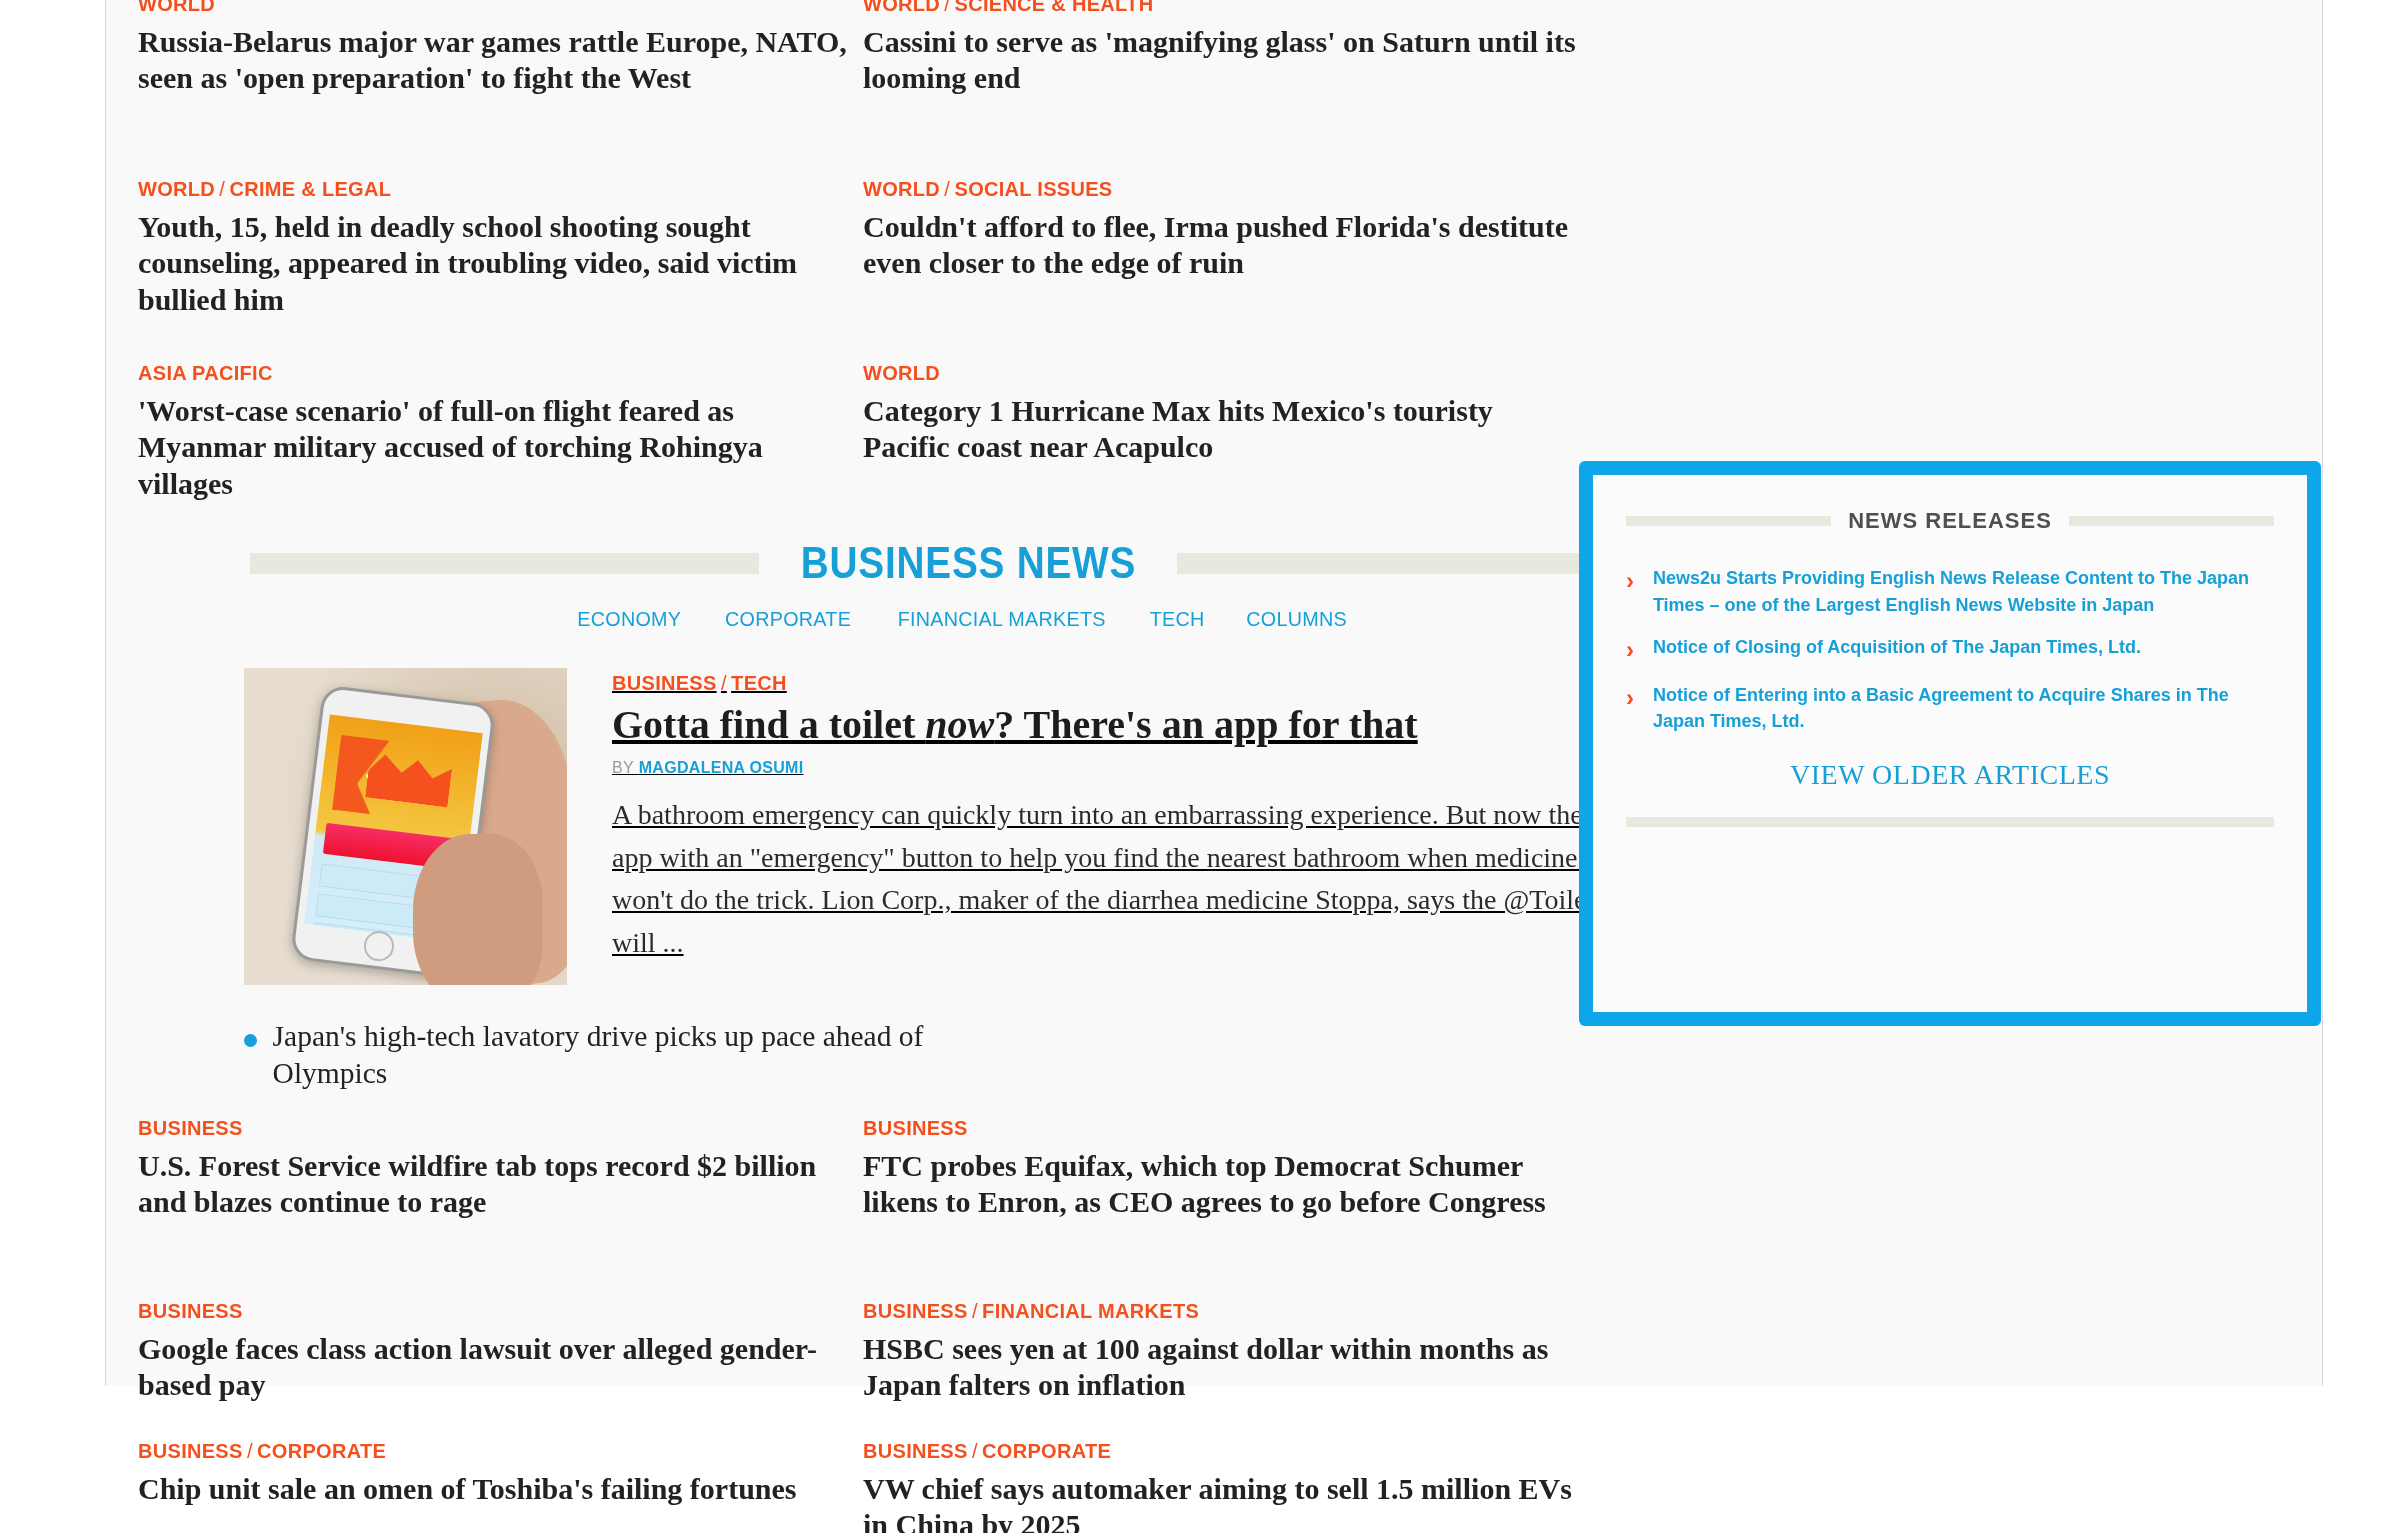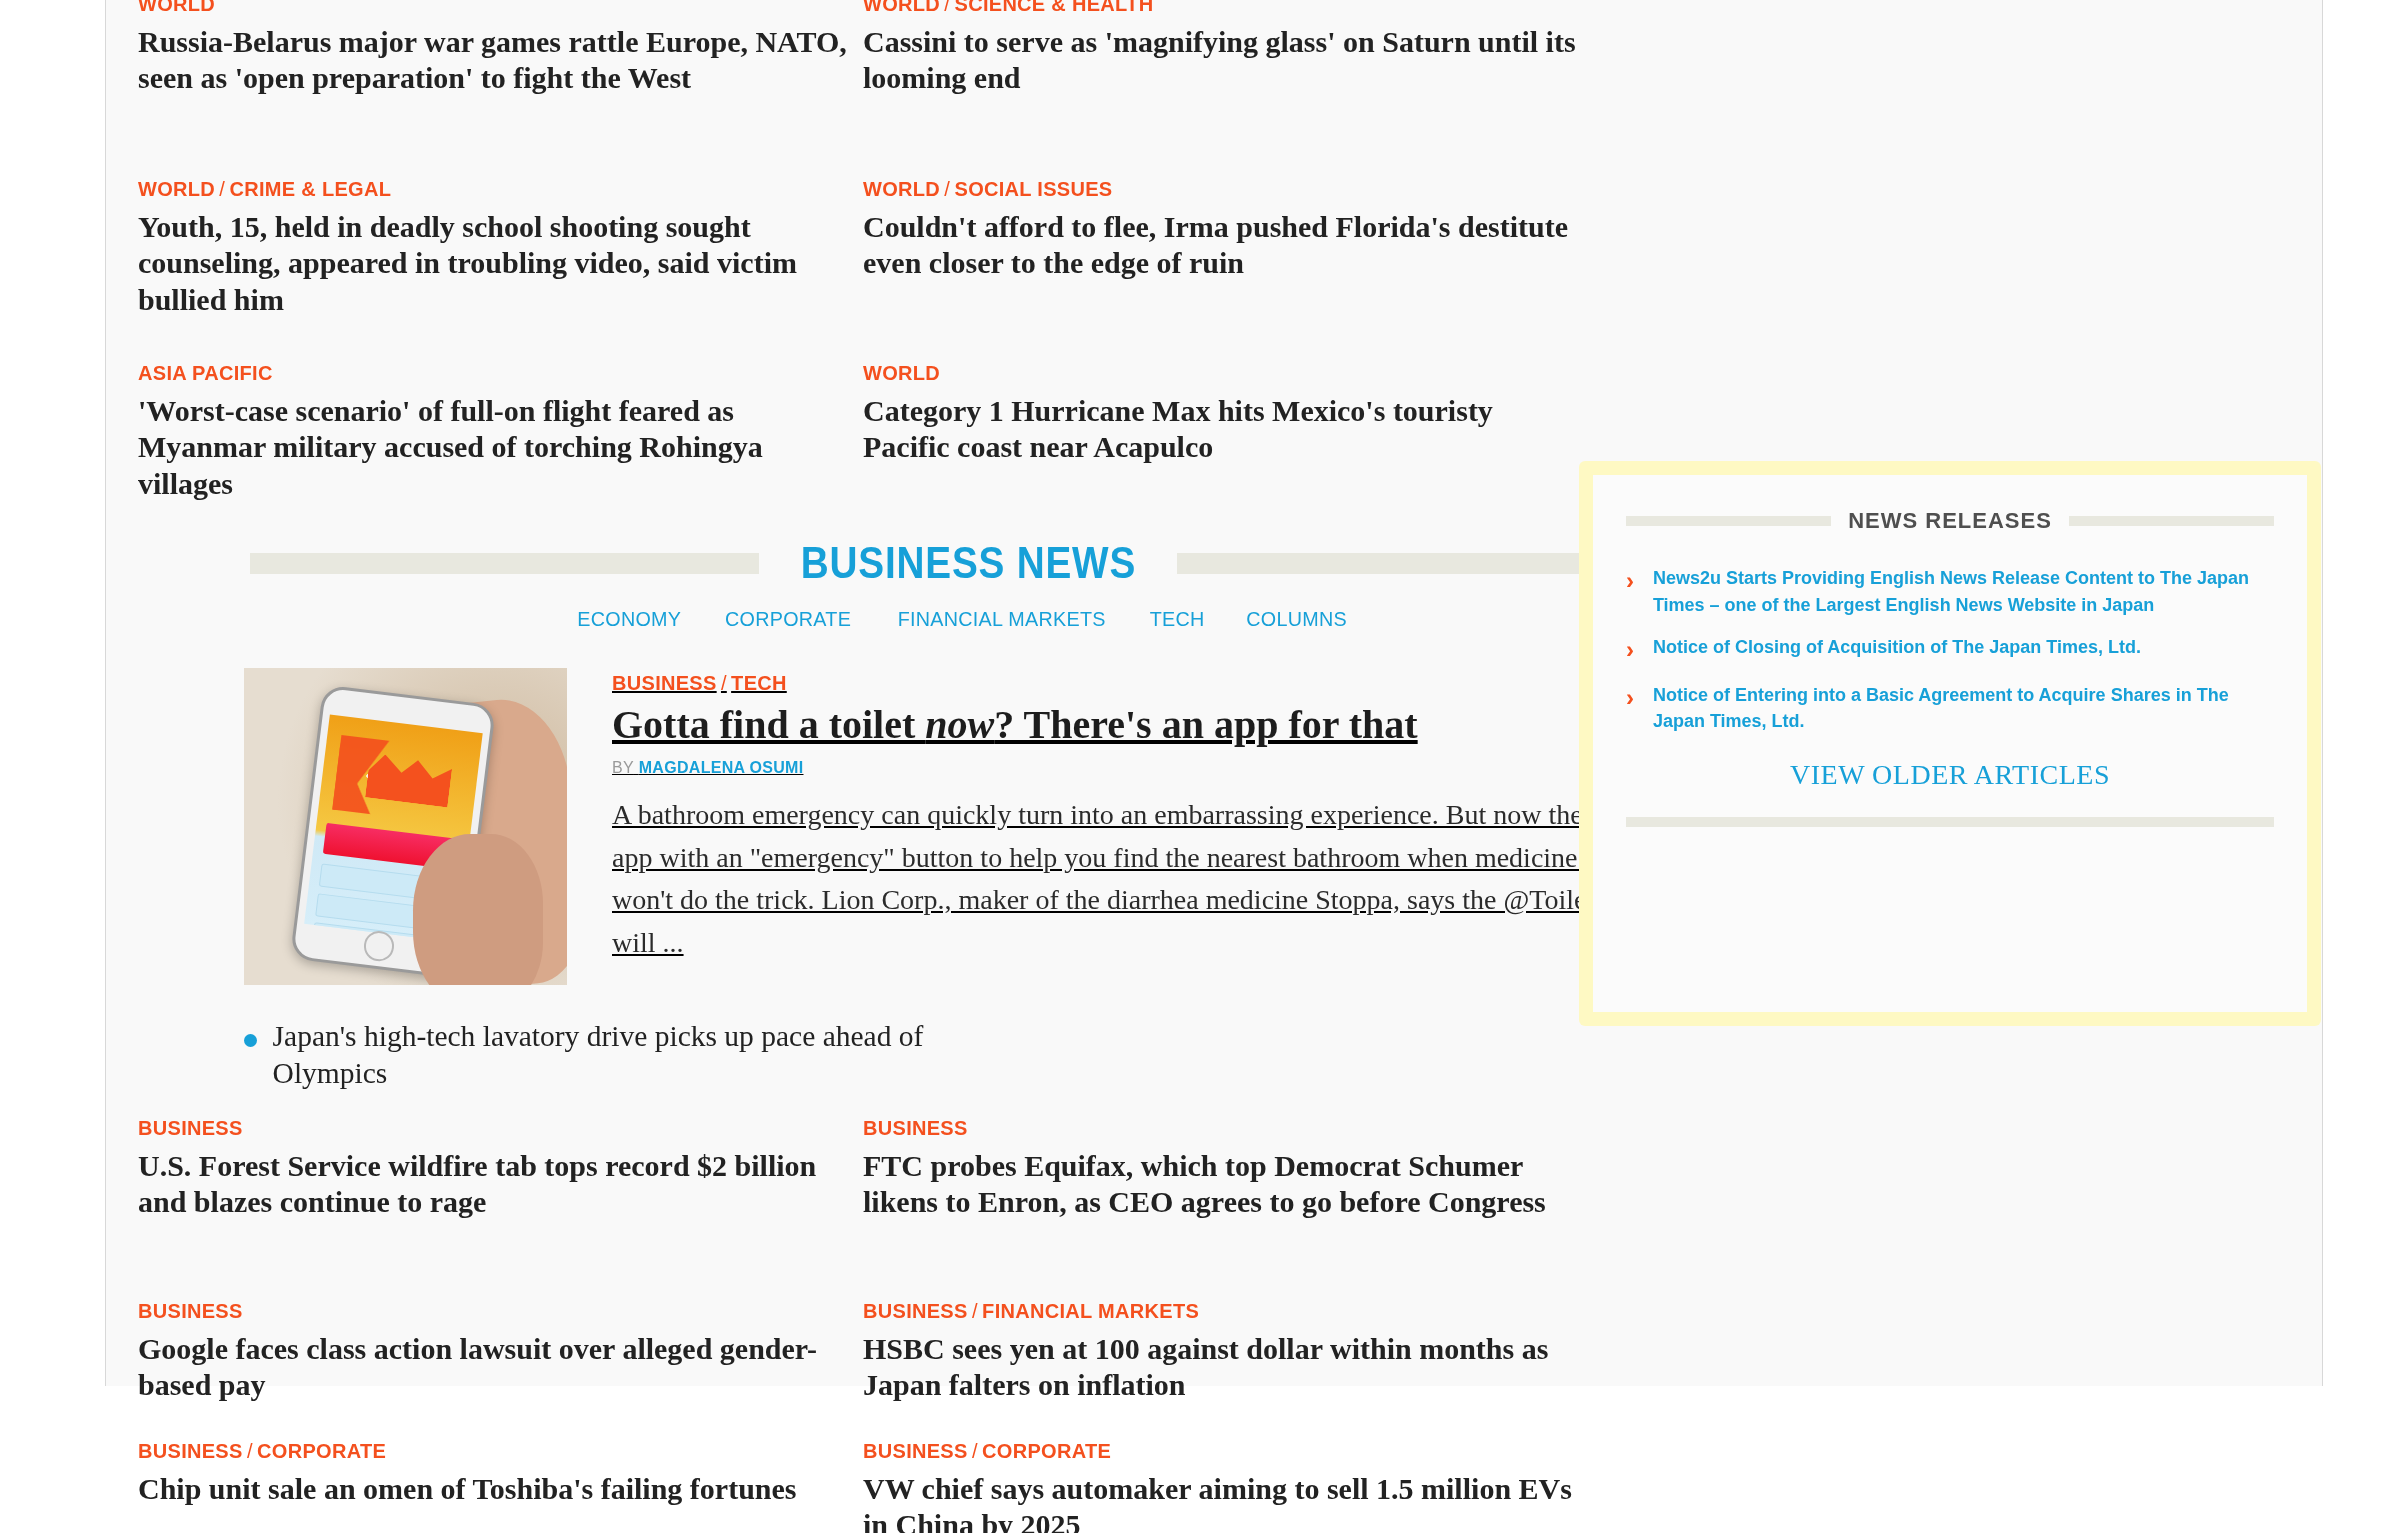--- a/index.html
+++ b/index.html
@@ -154,21 +154,21 @@
   }
 
   
   .grid-item { position:absolute; width:720px; }
 
   
   #news-releases {
     position:absolute;
     left:1579px; top:461px;
     width:742px; height:565px;
-    background:#fef9c3;
+    background:#0ea5e9;
     border-radius:6px;
     padding:14px;
   }
   #nr-inner {
     width:100%; height:100%;
     background:#fbfbfb;
     padding:33px 33px 0 33px;
   }
   #nr-head {
     display:flex; align-items:center;

